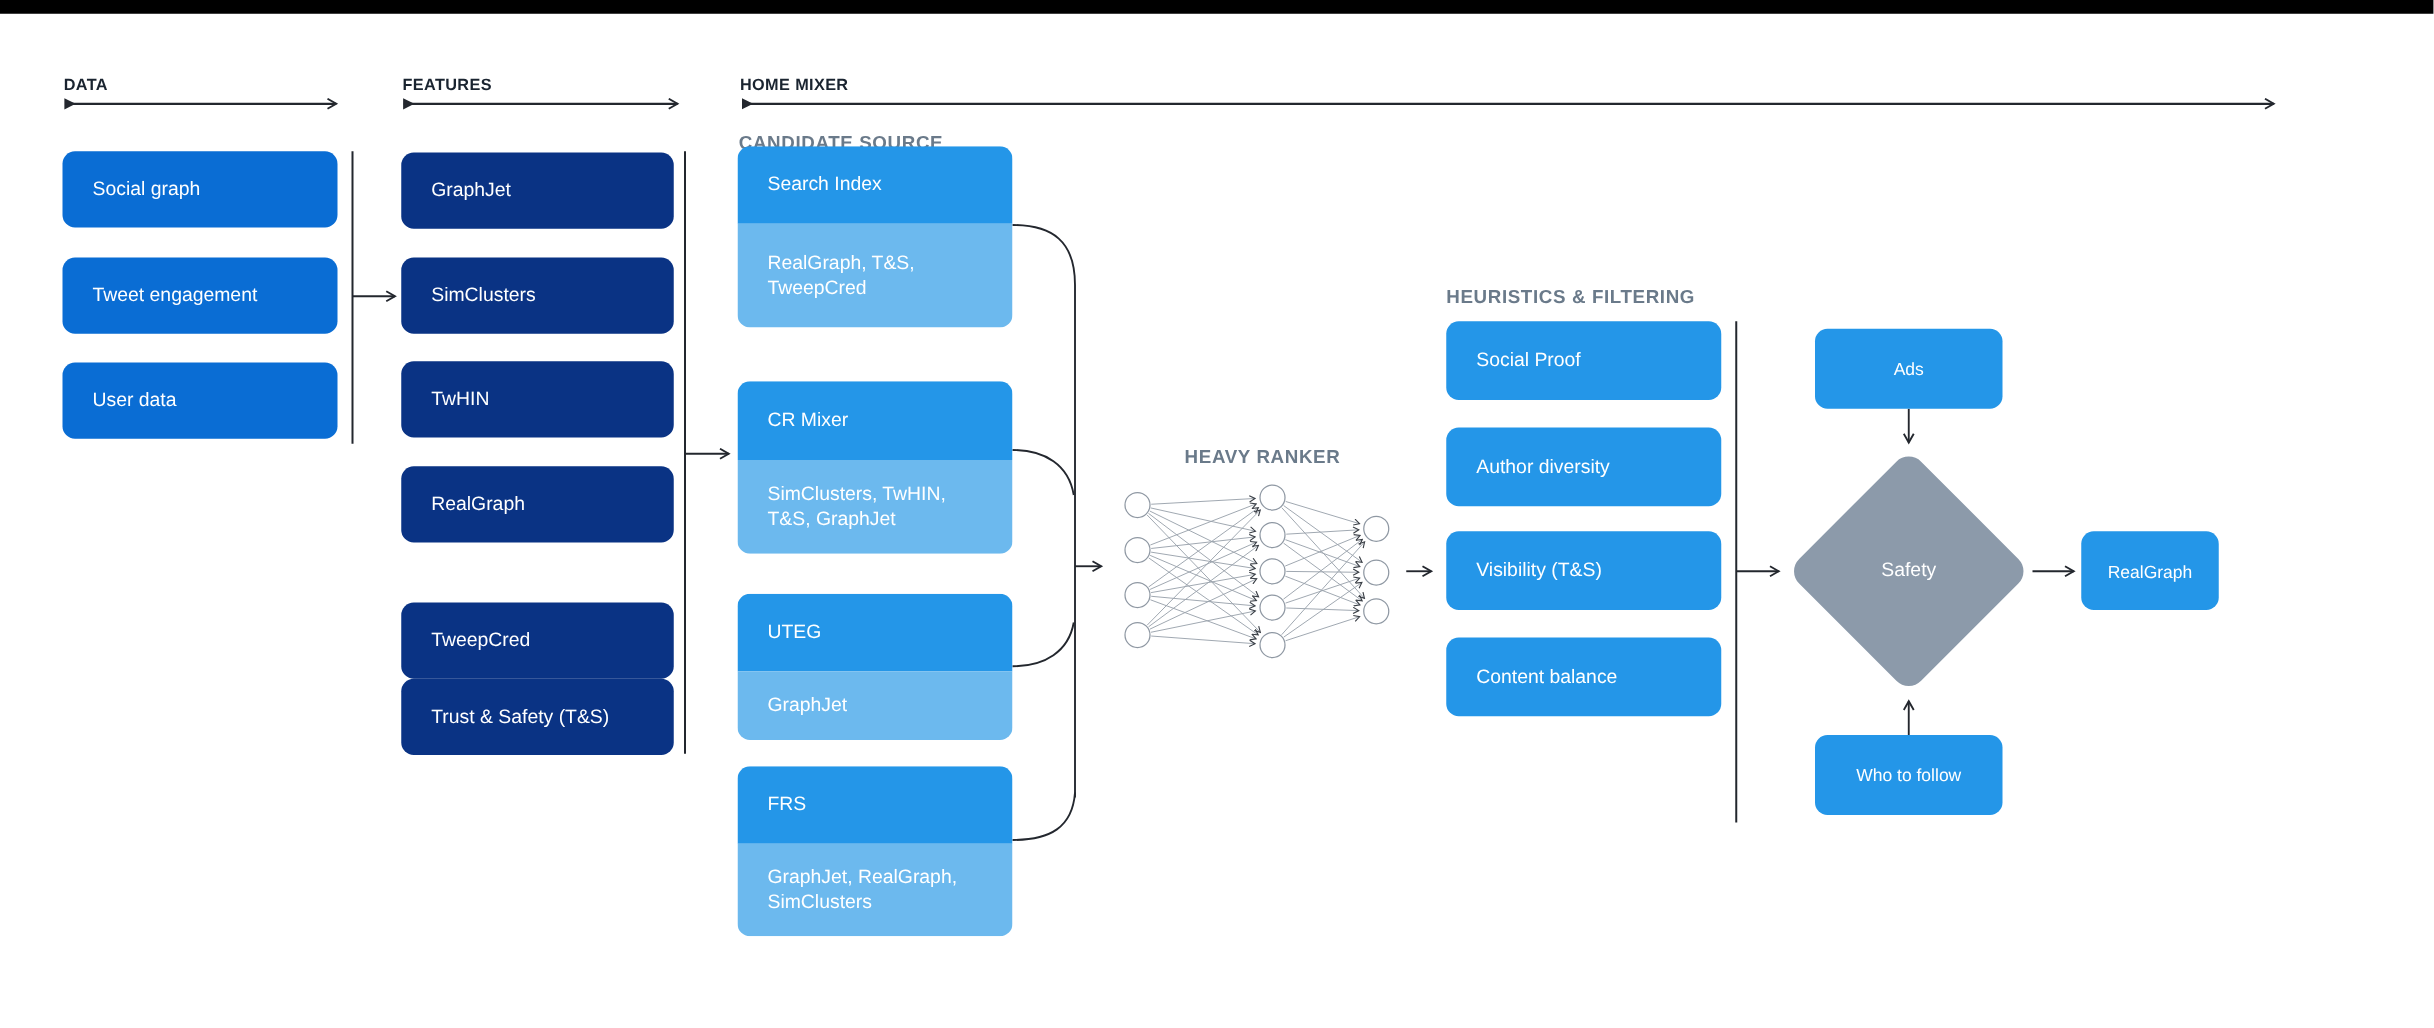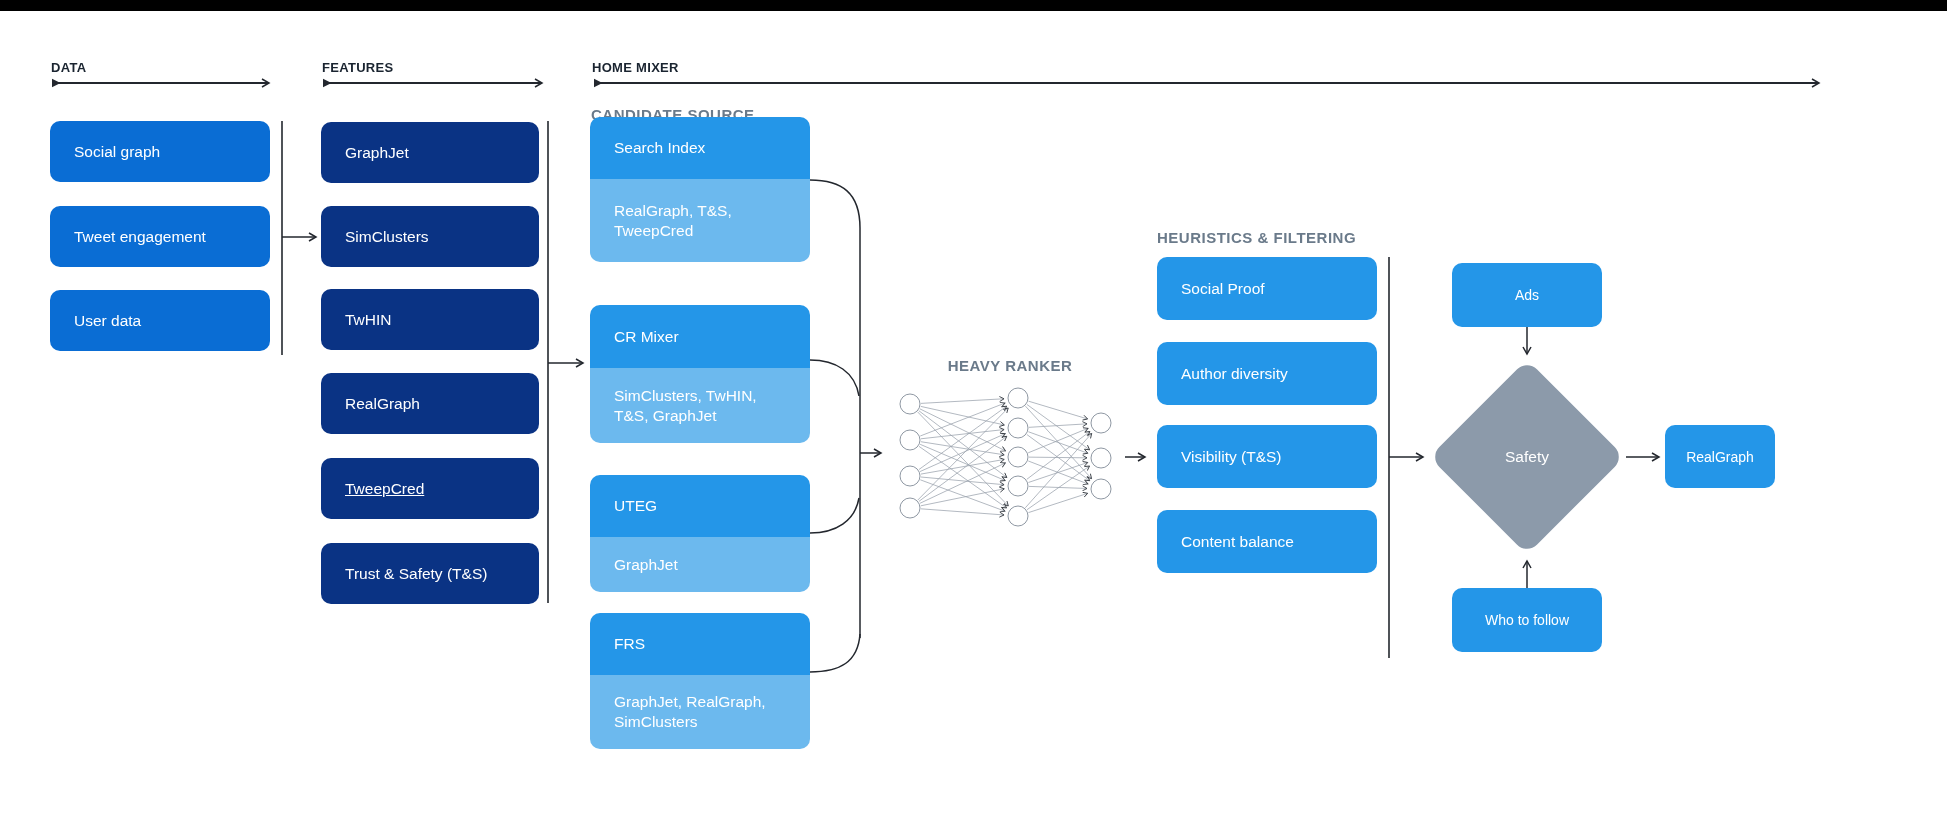--- a/index.html
+++ b/index.html
@@ -151,21 +151,21 @@
     </div>
   <div class="node feature" style="top:206px;">
       <span>SimClusters</span>
     </div>
   <div class="node feature" style="top:289px;text-align:right;">
       <span>TwHIN</span>
     </div>
   <div class="node feature" style="top:373px;">
       <span>RealGraph</span>
     </div>
-  <div class="node feature" style="top:458px;text-decoration:underline;">
+  <div class="node feature" style="top:482px;">
       <span>TweepCred</span>
     </div>
   <div class="node feature" style="top:543px;">
       <span>Trust &amp; Safety (T&amp;S)</span>
     </div>
 
   <div class="cand" style="top:117px;">
     <div class="head" style="height:62px;">
         <span>Search Index</span>
       </div>

